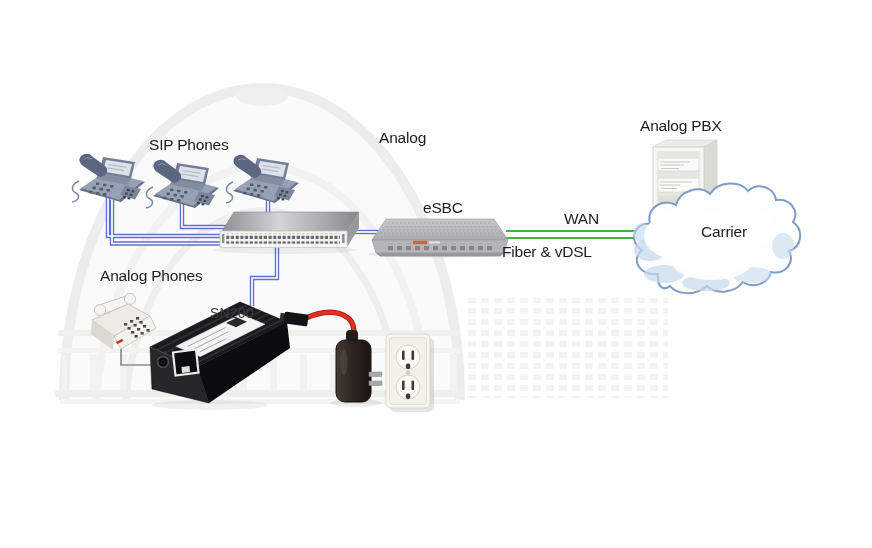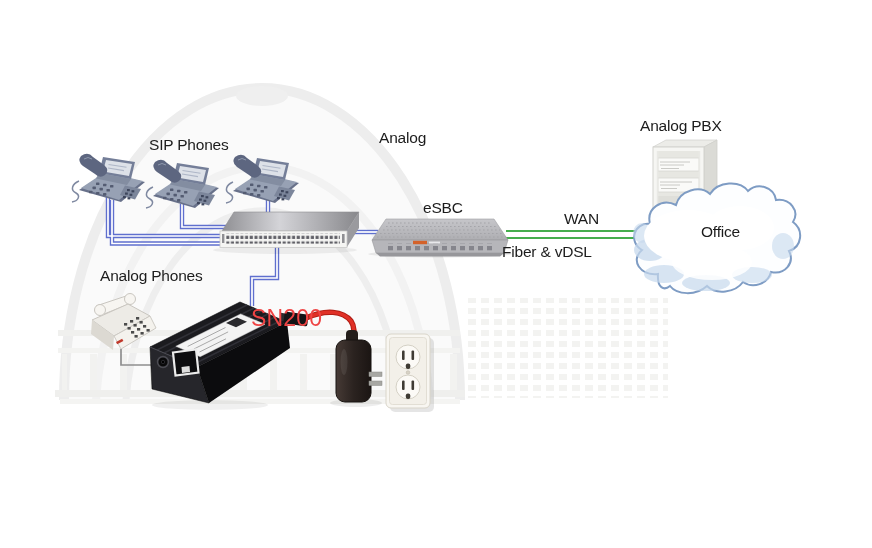--- a/index.html
+++ b/index.html
@@ -5,21 +5,21 @@
   html,body{margin:0;padding:0;background:#ffffff;}
   .stage{
     position:relative;width:872px;height:548px;background:#ffffff;
     overflow:hidden;font-family:"Liberation Sans",sans-serif;
   }
   .stage svg{position:absolute;inset:0;}
   .lbl{
     position:absolute;font-size:15.5px;line-height:1.1;color:#1c1c1c;
     letter-spacing:-0.2px;white-space:nowrap;font-family:"Liberation Sans",sans-serif;
   }
-  .lbl-sn200{font-size:23px;color:#ef4444;letter-spacing:0.2px;margin-left:41px;}
+  .lbl-sn200{font-size:14px;color:#404040;letter-spacing:0.2px;}
 </style>
 </head>
 <body>
 
 <div class="stage">
 
 <svg width="872" height="548" viewBox="0 0 872 548">
   <defs>
     <linearGradient id="swTop" x1="0" y1="0" x2="1" y2="0">
       <stop offset="0" stop-color="#8f8f93"></stop>
@@ -265,17 +265,17 @@
     <rect x="405.8" y="393.5" width="4.5" height="5.5" rx="2" fill="#3f3b33"></rect>
   </g>
 </svg>
 
 <div class="lbl" style="left:149px;top:136px">SIP Phones</div>
 <div class="lbl" style="left:379px;top:129px">Analog</div>
 <div class="lbl" style="left:423px;top:199px">eSBC</div>
 <div class="lbl" style="left:564px;top:210px">WAN</div>
 <div class="lbl" style="left:502px;top:243px">Fiber &amp; vDSL</div>
 <div class="lbl" style="left:640px;top:117px">Analog PBX</div>
-<div class="lbl" style="left:701px;top:223px">Office</div>
+<div class="lbl" style="left:701px;top:223px">Carrier</div>
 <div class="lbl" style="left:100px;top:267px">Analog Phones</div>
 <div class="lbl lbl-sn200" style="left:210px;top:306px">SN200</div>
 
 </div>
 
 </body></html>

